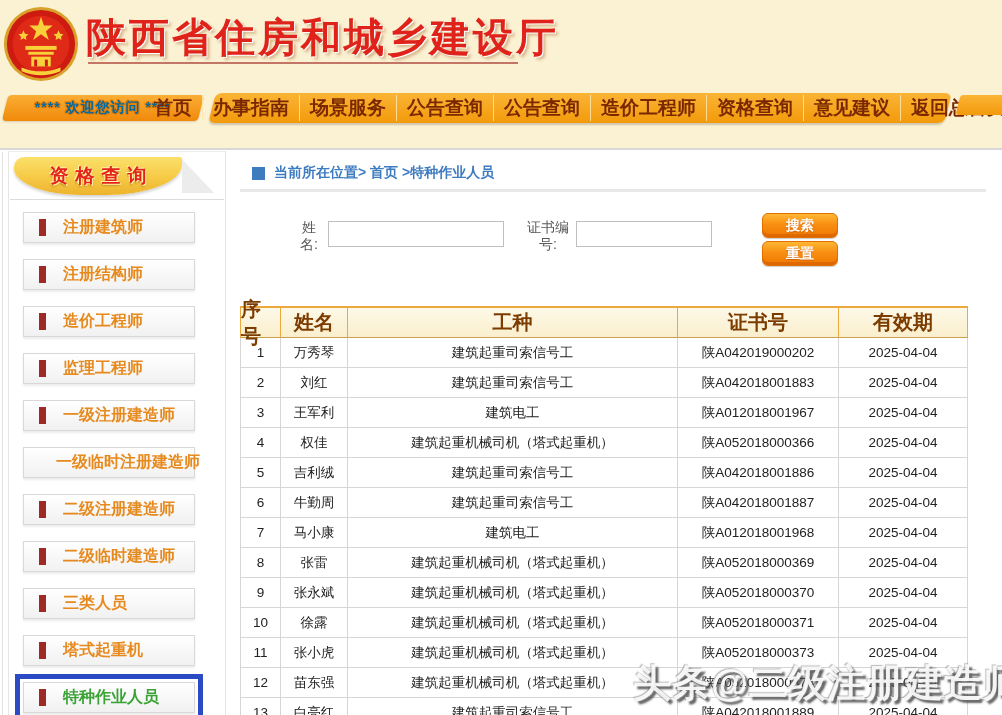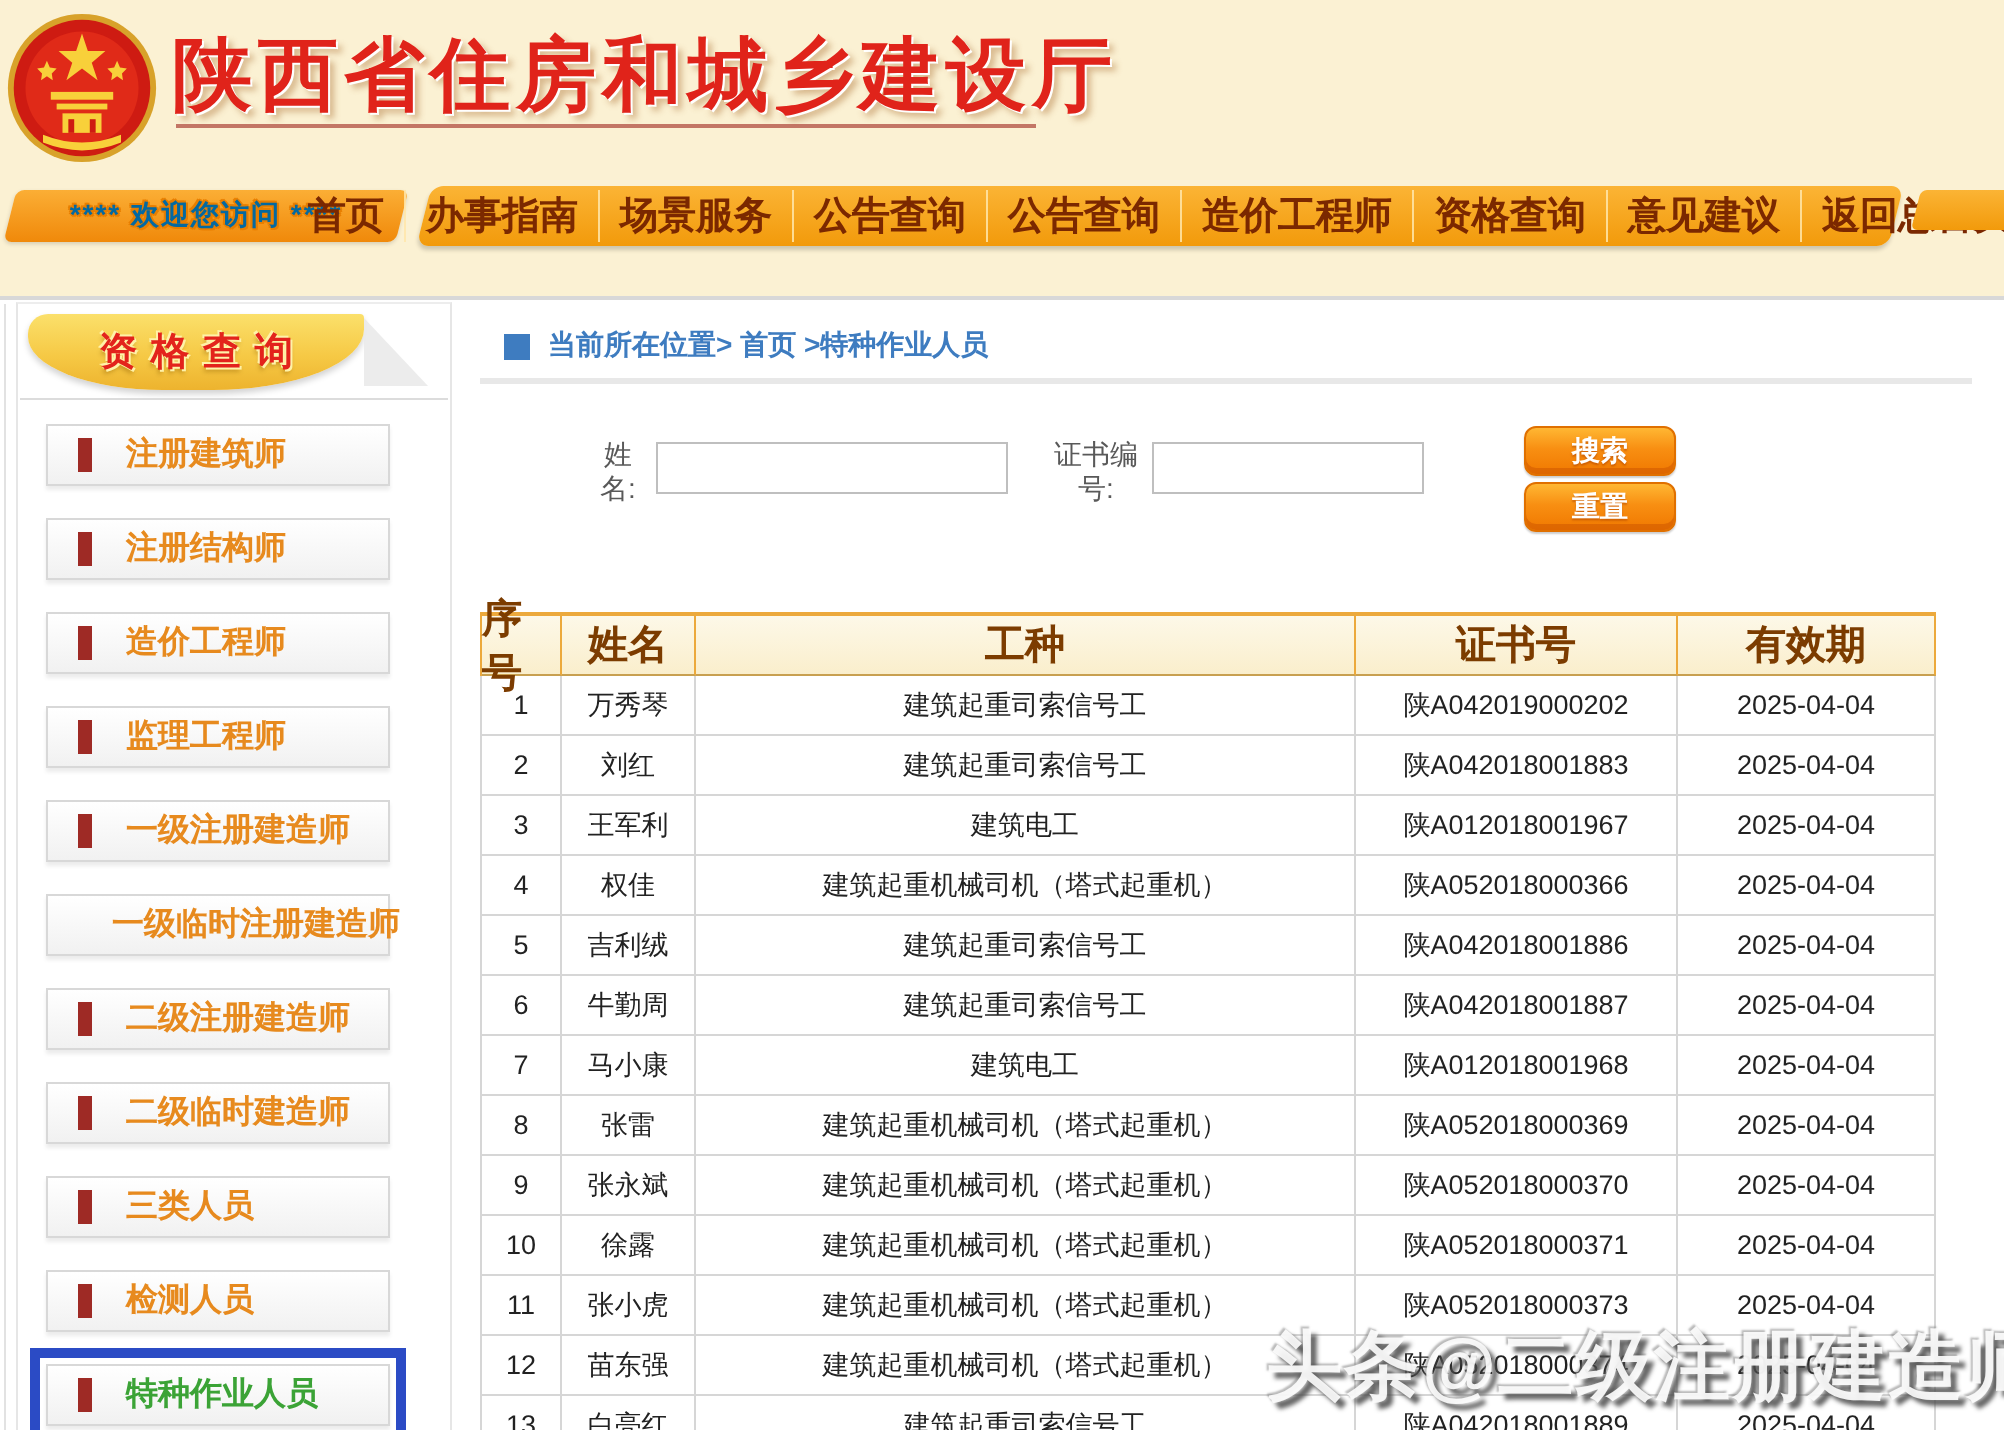--- a/index.html
+++ b/index.html
@@ -183,21 +183,21 @@
         <div class="side-item">
           <span class="red-bar"></span>
           <span class="side-label">二级临时建造师</span>
         </div>
         <div class="side-item">
           <span class="red-bar"></span>
           <span class="side-label">三类人员</span>
         </div>
         <div class="side-item">
           <span class="red-bar"></span>
-          <span class="side-label">检测人员</span>
+          <span class="side-label">塔式起重机</span>
         </div>
         <div class="side-item active">
           <span class="red-bar"></span>
           <span class="side-label">特种作业人员</span>
         </div>
       </div>
   </div>
 
   <div class="breadcrumb">
     <span class="crumb-square"></span>

